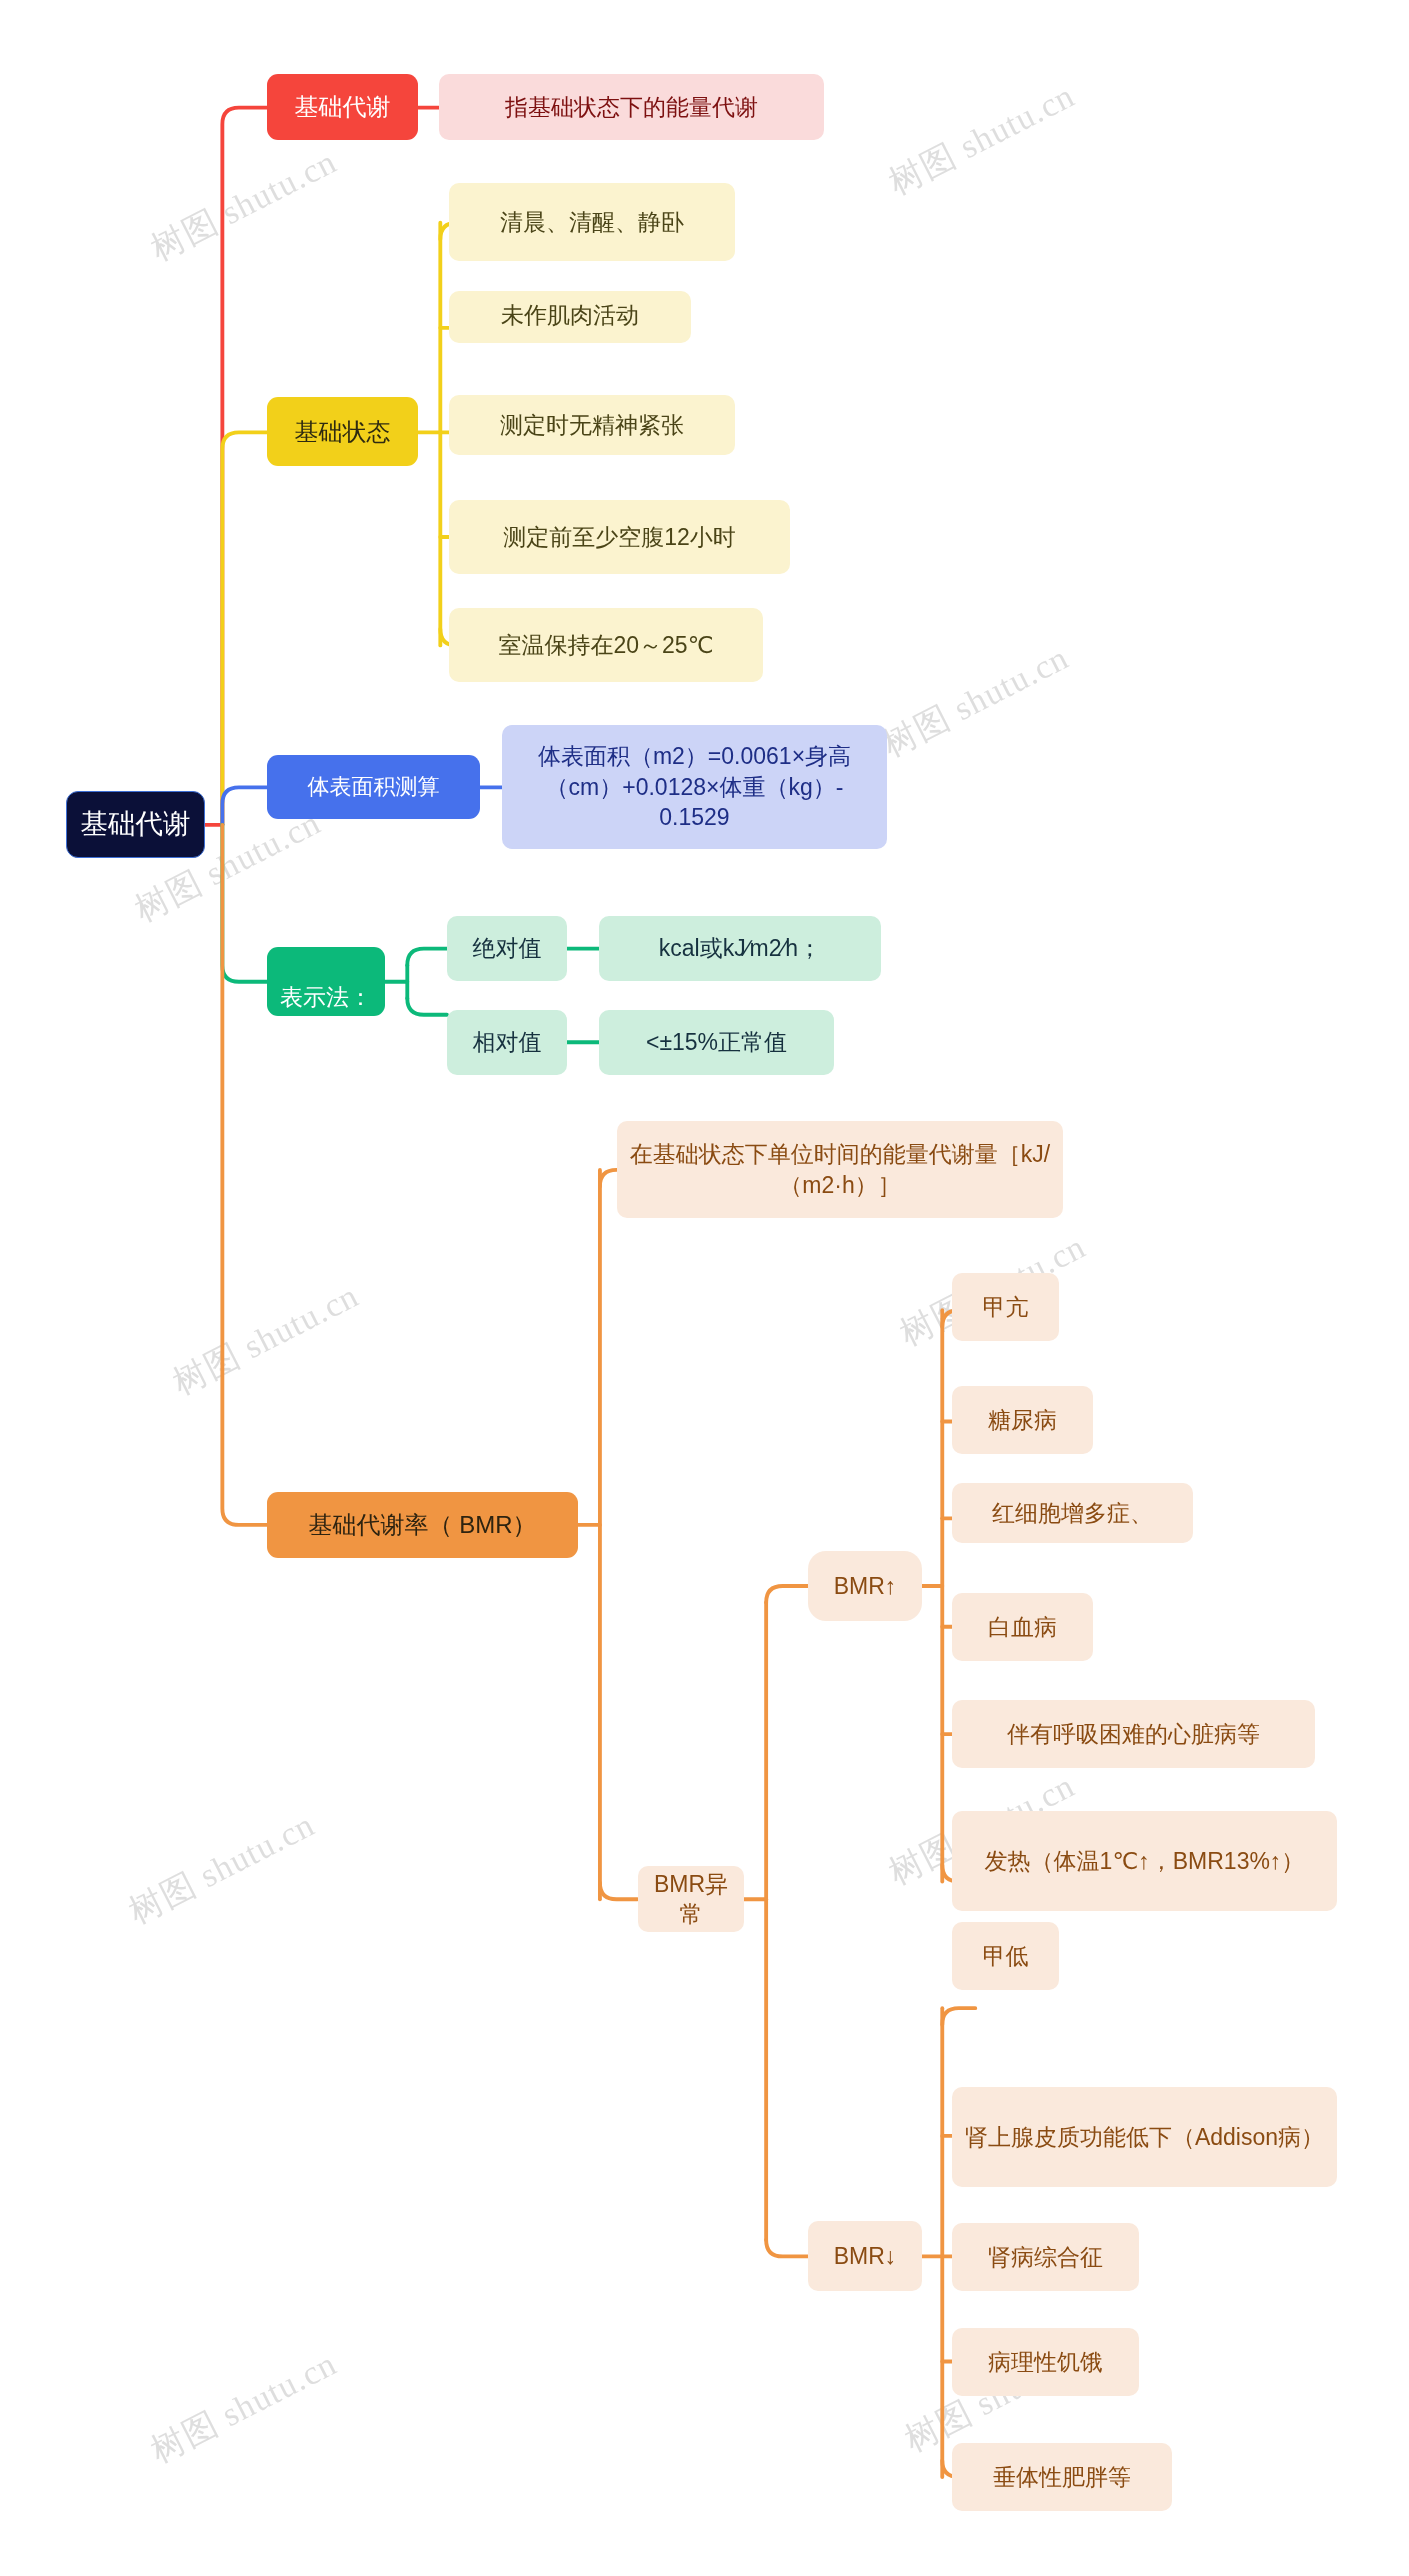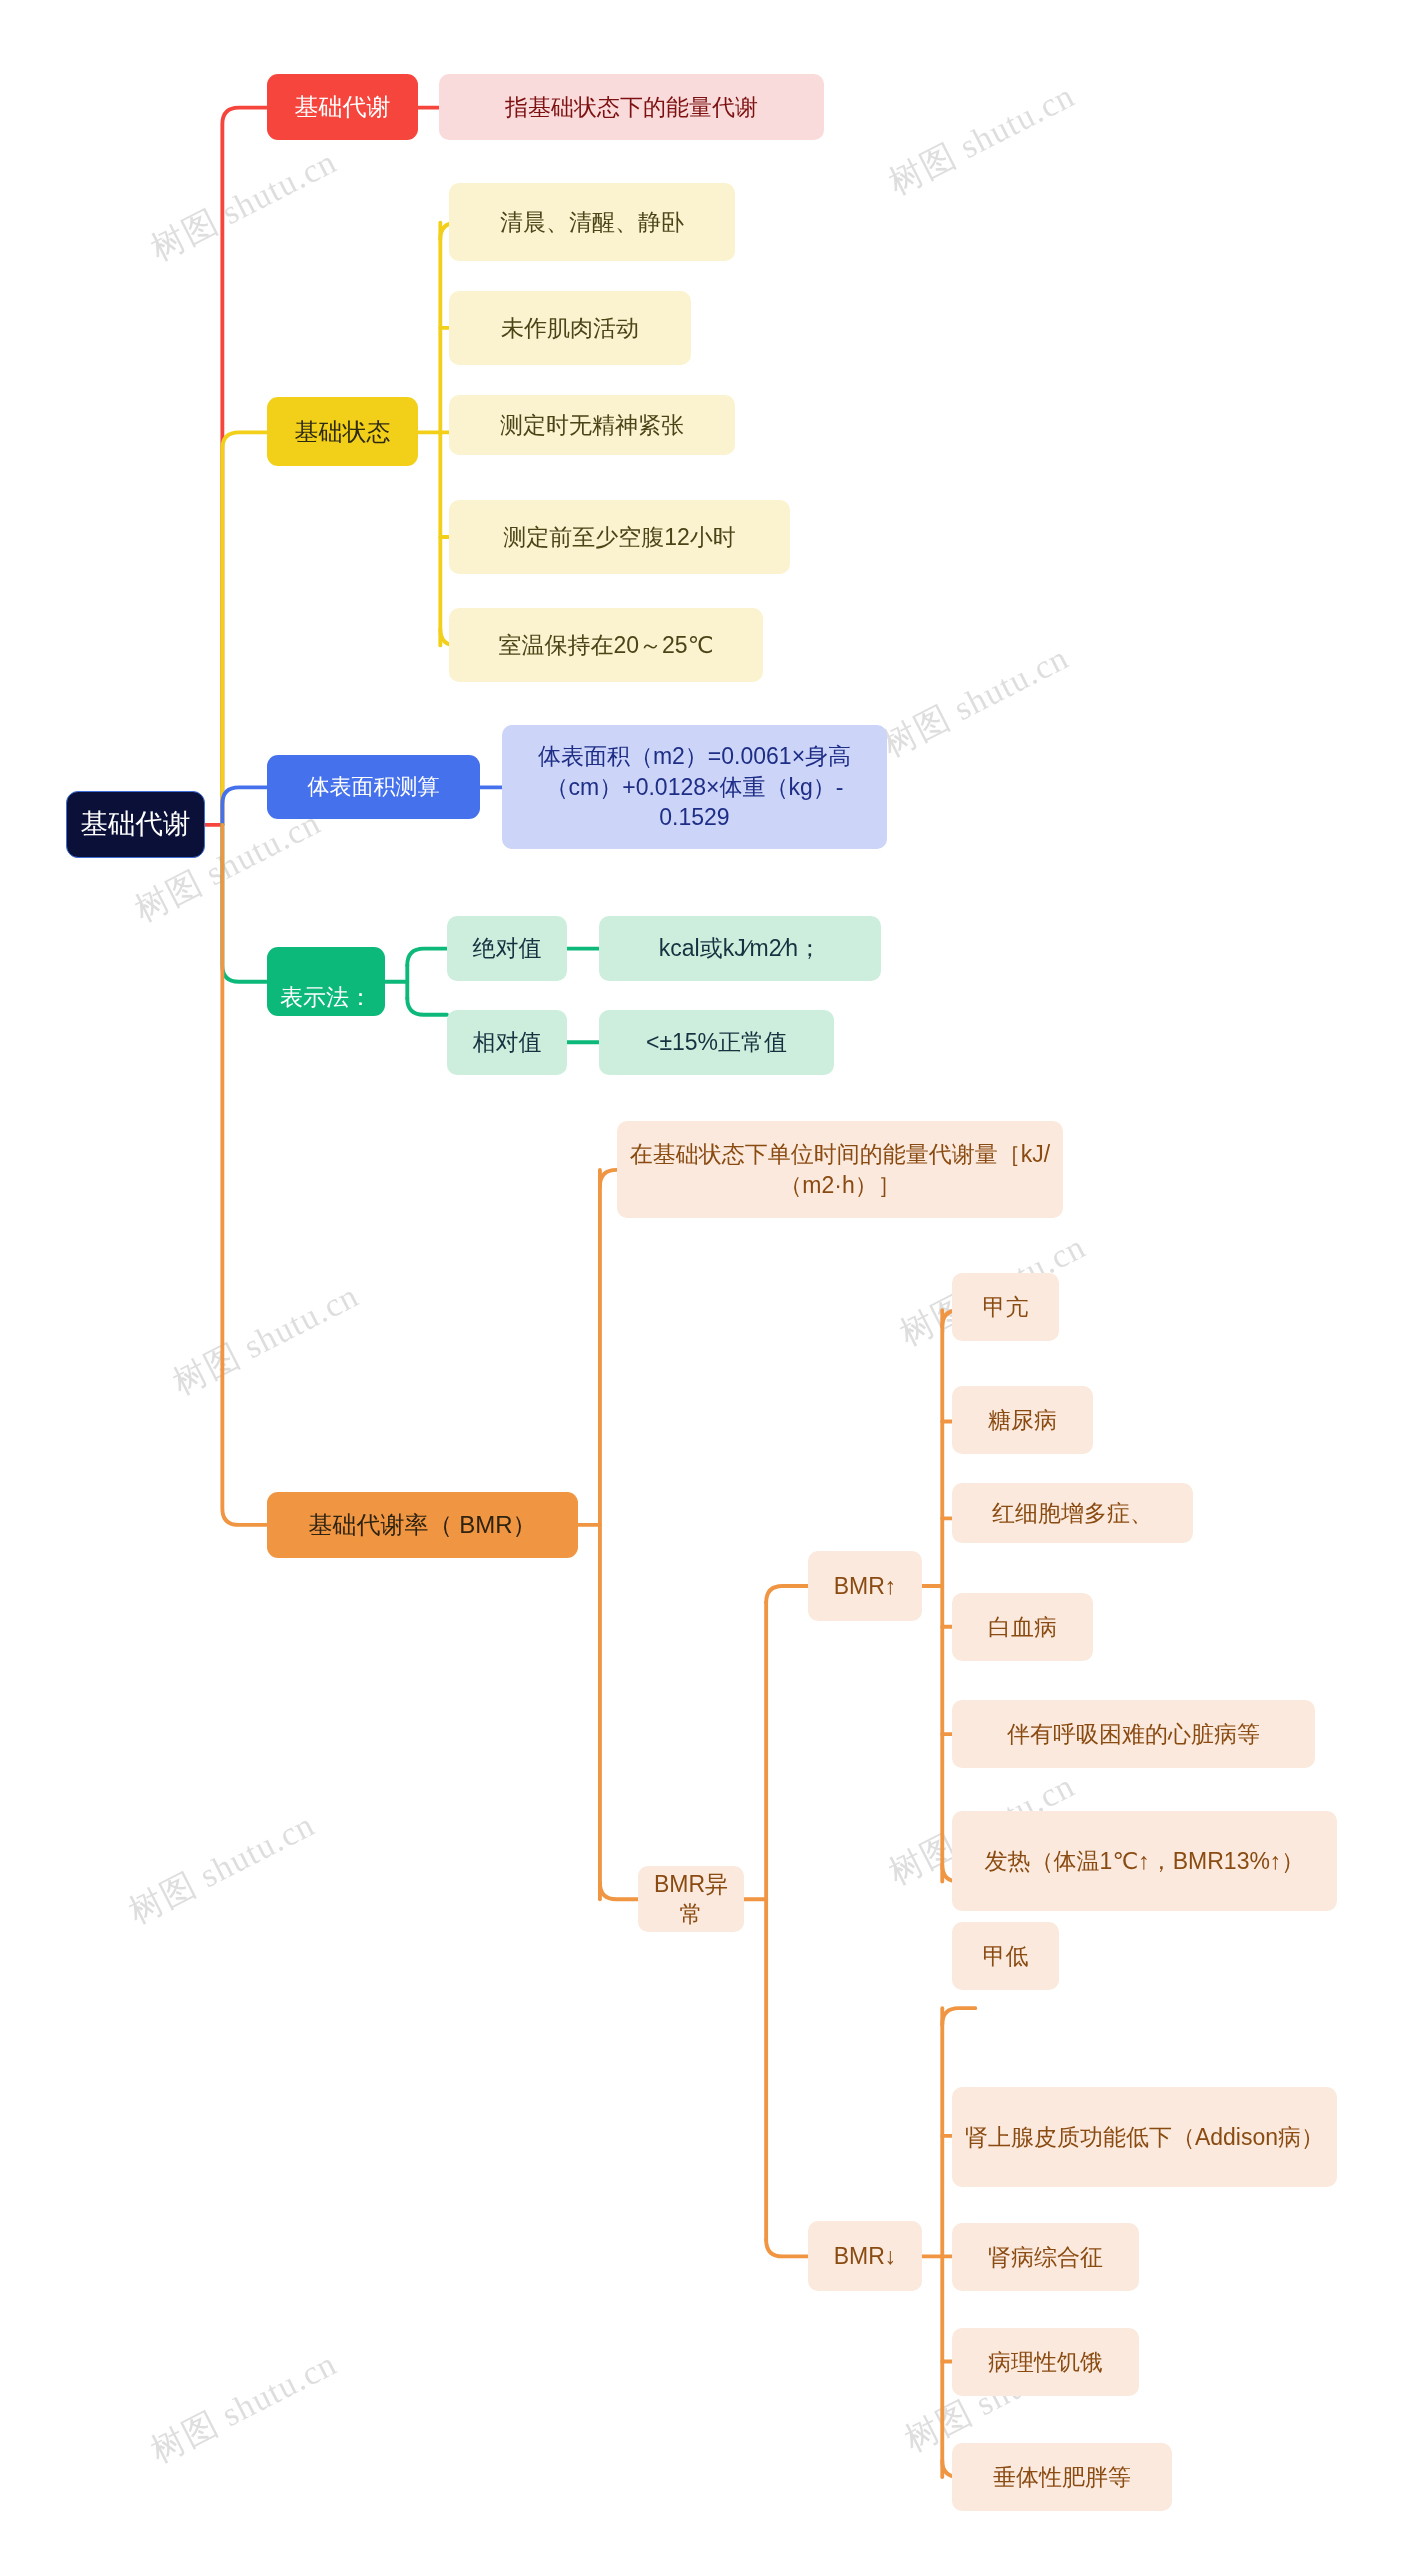--- a/index.html
+++ b/index.html
@@ -135,21 +135,21 @@
   <div class="node n-redleaf" style="left:439px;top:74px;width:385px;height:66px;">
     <span>指基础状态下的能量代谢</span>
   </div>
 
   <div class="node n-yellow" style="left:267px;top:397px;width:151px;height:69px;">
     <span>基础状态</span>
   </div>
   <div class="node n-yellowleaf" style="left:449px;top:183px;width:286px;height:78px;">
     <span>清晨、清醒、静卧</span>
   </div>
-  <div class="node n-yellowleaf" style="left:449px;top:291px;width:242px;height:74px;">
+  <div class="node n-yellowleaf" style="left:449px;top:291px;width:242px;height:52px;font-family:Liberation Mono, monospace;">
     <span>未作肌肉活动</span>
   </div>
   <div class="node n-yellowleaf" style="left:449px;top:395px;width:286px;height:60px;">
     <span>测定时无精神紧张</span>
   </div>
   <div class="node n-yellowleaf" style="left:449px;top:500px;width:341px;height:74px;">
     <span>测定前至少空腹12小时</span>
   </div>
   <div class="node n-yellowleaf" style="left:449px;top:608px;width:314px;height:74px;">
     <span>室温保持在20～25℃</span>
@@ -183,21 +183,21 @@
   </div>
 
   <div class="node n-orangeleaf" style="left:617px;top:1121px;width:446px;height:97px;">
     <span>在基础状态下单位时间的能量代谢量［kJ/（m2·h）］</span>
   </div>
 
   <div class="node n-orangemid" style="left:638px;top:1866px;width:106px;height:66px;">
     <span>BMR异常</span>
   </div>
 
-  <div class="node n-orangemid" style="left:808px;top:1551px;width:114px;height:70px;">
+  <div class="node n-orangemid" style="left:808px;top:1551px;width:114px;height:70px;border-radius:18px;">
     <span>BMR↑</span>
   </div>
   <div class="node n-orangeleaf" style="left:952px;top:1273px;width:107px;height:68px;">
     <span>甲亢</span>
   </div>
   <div class="node n-orangeleaf" style="left:952px;top:1386px;width:141px;height:68px;">
     <span>糖尿病</span>
   </div>
   <div class="node n-orangeleaf" style="left:952px;top:1483px;width:241px;height:60px;">
     <span>红细胞增多症、</span>

